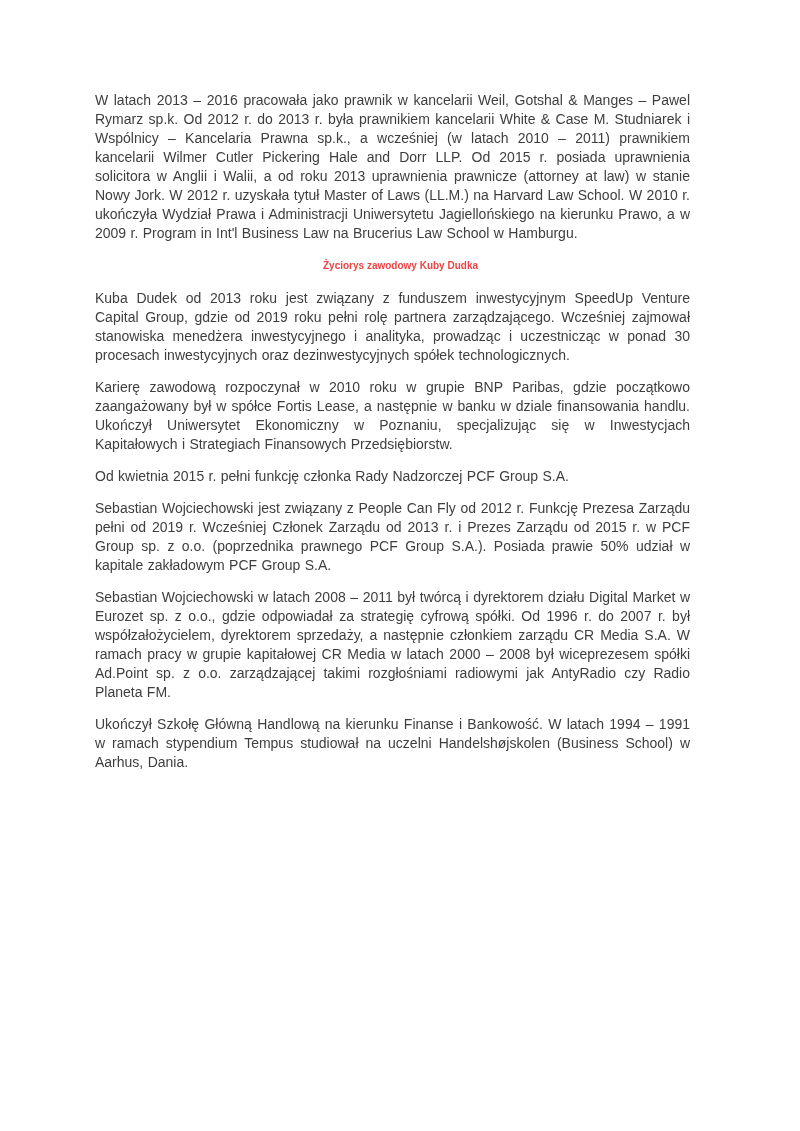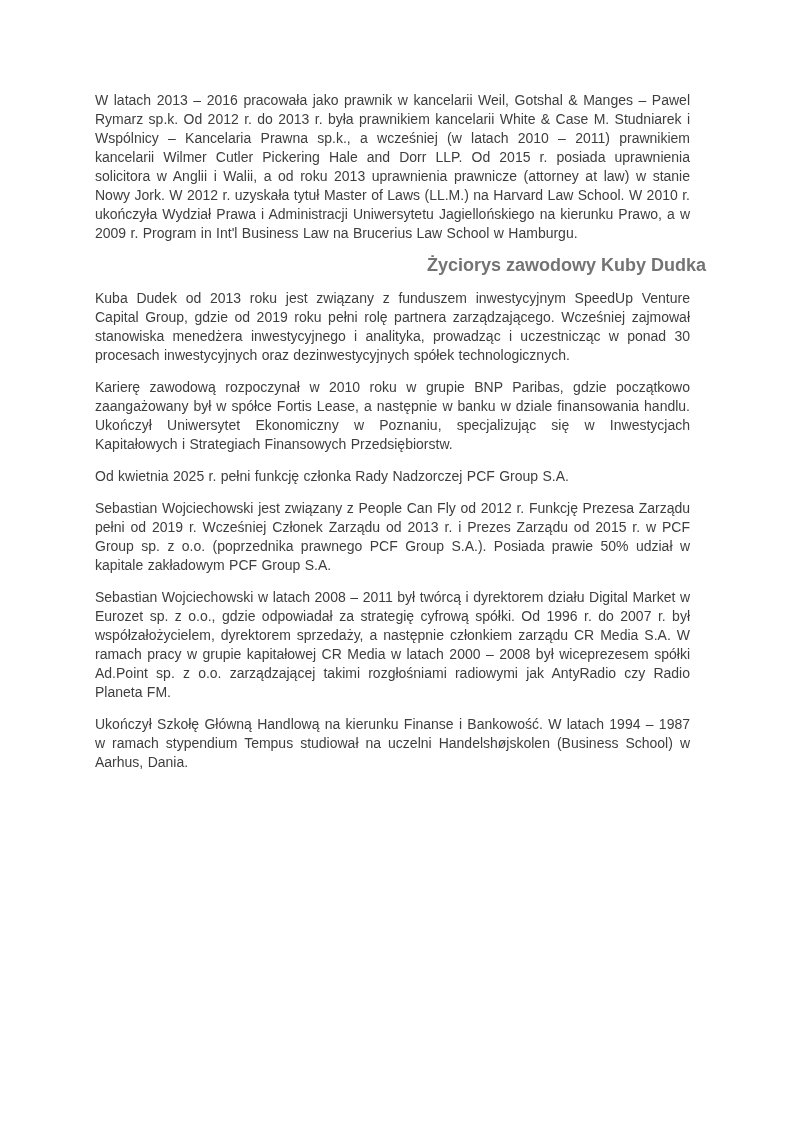--- a/index.html
+++ b/index.html
@@ -19,41 +19,41 @@
     color: #3e3e3e;
   }
   .para {
     font-size: 14px;
     line-height: 19px;
     text-align: justify;
     margin: 0 16px 13px 0;
     word-spacing: 0.5px;
   }
   .heading {
-    font-size: 18px;
+    font-size: 10px;
     line-height: 19px;
     font-weight: 700;
-    text-align: right;
+    text-align: center;
     margin: 6px 0 14px 0;
-    color: #737373;
+    color: #ef4444;
   }
 </style>
 </head>
 <body>
 
 <main class="page">
   <p class="para">W latach 2013 – 2016 pracowała jako prawnik w kancelarii Weil, Gotshal &amp; Manges – Pawel Rymarz sp.k. Od 2012 r. do 2013 r. była prawnikiem kancelarii White &amp; Case M. Studniarek i Wspólnicy – Kancelaria Prawna sp.k., a wcześniej (w latach 2010 – 2011) prawnikiem kancelarii Wilmer Cutler Pickering Hale and Dorr LLP. Od 2015 r. posiada uprawnienia solicitora w Anglii i Walii, a od roku 2013 uprawnienia prawnicze (attorney at law) w stanie Nowy Jork. W 2012 r. uzyskała tytuł Master of Laws (LL.M.) na Harvard Law School. W 2010 r. ukończyła Wydział Prawa i Administracji Uniwersytetu Jagiellońskiego na kierunku Prawo, a w 2009 r. Program in Int'l Business Law na Brucerius Law School w Hamburgu.</p>
 
   <h2 class="heading">Życiorys zawodowy Kuby Dudka</h2>
 
   <p class="para">Kuba Dudek od 2013 roku jest związany z funduszem inwestycyjnym SpeedUp Venture Capital Group, gdzie od 2019 roku pełni rolę partnera zarządzającego. Wcześniej zajmował stanowiska menedżera inwestycyjnego i analityka, prowadząc i uczestnicząc w ponad 30 procesach inwestycyjnych oraz dezinwestycyjnych spółek technologicznych.</p>
 
   <p class="para">Karierę zawodową rozpoczynał w 2010 roku w grupie BNP Paribas, gdzie początkowo zaangażowany był w spółce Fortis Lease, a następnie w banku w dziale finansowania handlu. Ukończył Uniwersytet Ekonomiczny w Poznaniu, specjalizując się w Inwestycjach Kapitałowych i Strategiach Finansowych Przedsiębiorstw.</p>
 
-  <p class="para">Od kwietnia 2025 r. pełni funkcję członka Rady Nadzorczej PCF Group S.A.</p>
+  <p class="para">Od kwietnia 2015 r. pełni funkcję członka Rady Nadzorczej PCF Group S.A.</p>
 
 
   <p class="para">Sebastian Wojciechowski jest związany z People Can Fly od 2012 r. Funkcję Prezesa Zarządu pełni od 2019 r. Wcześniej Członek Zarządu od 2013 r. i Prezes Zarządu od 2015 r. w PCF Group sp. z o.o. (poprzednika prawnego PCF Group S.A.). Posiada prawie 50% udział w kapitale zakładowym PCF Group S.A.</p>
 
   <p class="para">Sebastian Wojciechowski w latach 2008 – 2011 był twórcą i dyrektorem działu Digital Market w Eurozet sp. z o.o., gdzie odpowiadał za strategię cyfrową spółki. Od 1996 r. do 2007 r. był współzałożycielem, dyrektorem sprzedaży, a następnie członkiem zarządu CR Media S.A. W ramach pracy w grupie kapitałowej CR Media w latach 2000 – 2008 był wiceprezesem spółki Ad.Point sp. z o.o. zarządzającej takimi rozgłośniami radiowymi jak AntyRadio czy Radio Planeta FM.</p>
 
-  <p class="para">Ukończył Szkołę Główną Handlową na kierunku Finanse i Bankowość. W latach 1994 – 1987 w ramach stypendium Tempus studiował na uczelni Handelshøjskolen (Business School) w Aarhus, Dania.</p>
+  <p class="para">Ukończył Szkołę Główną Handlową na kierunku Finanse i Bankowość. W latach 1994 – 1991 w ramach stypendium Tempus studiował na uczelni Handelshøjskolen (Business School) w Aarhus, Dania.</p>
 </main>
 
 </body></html>

